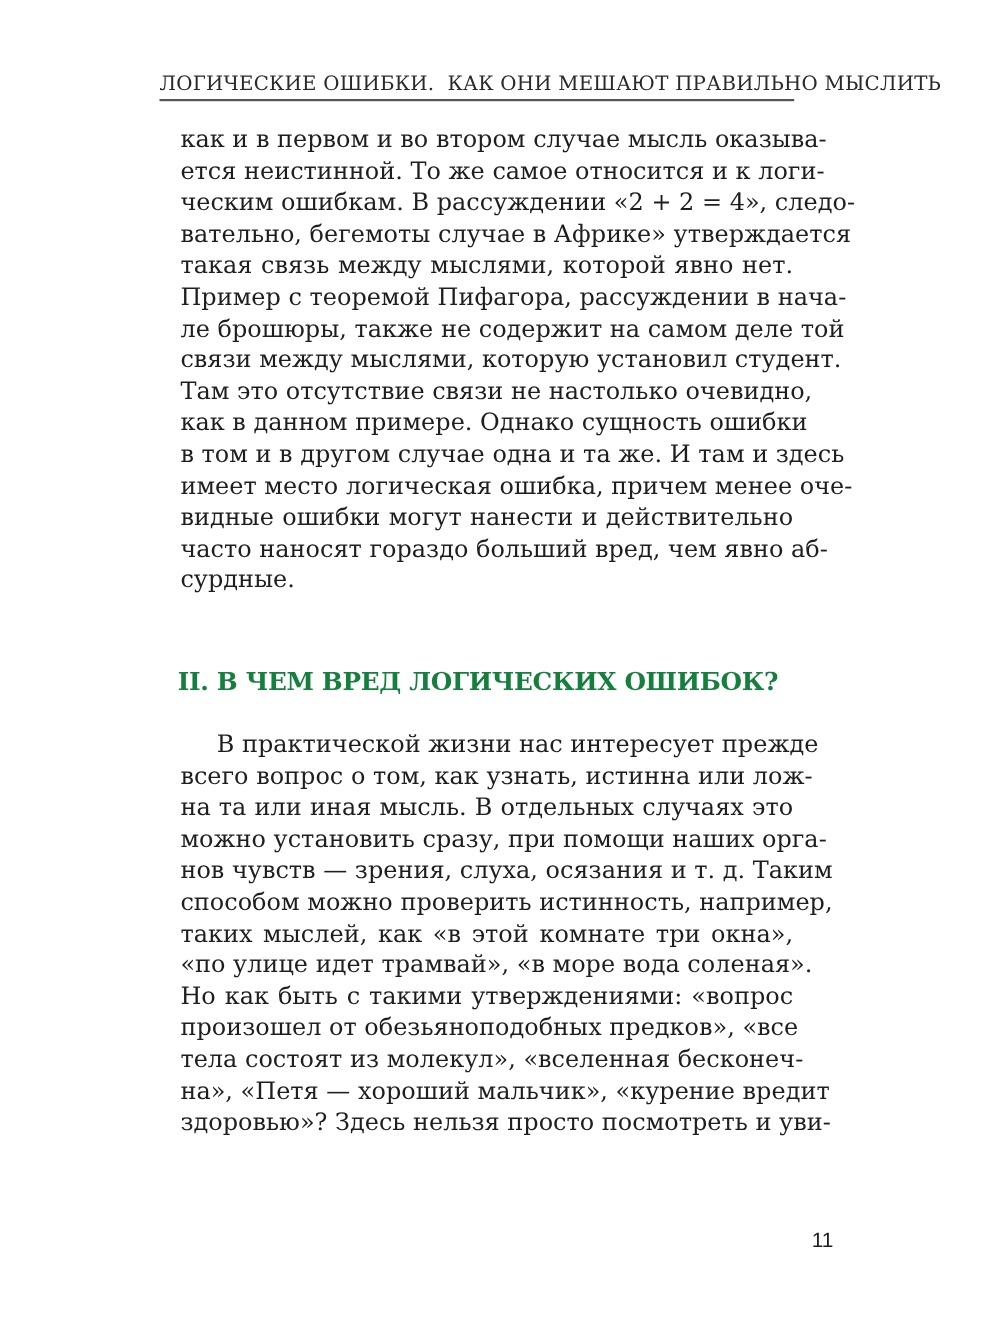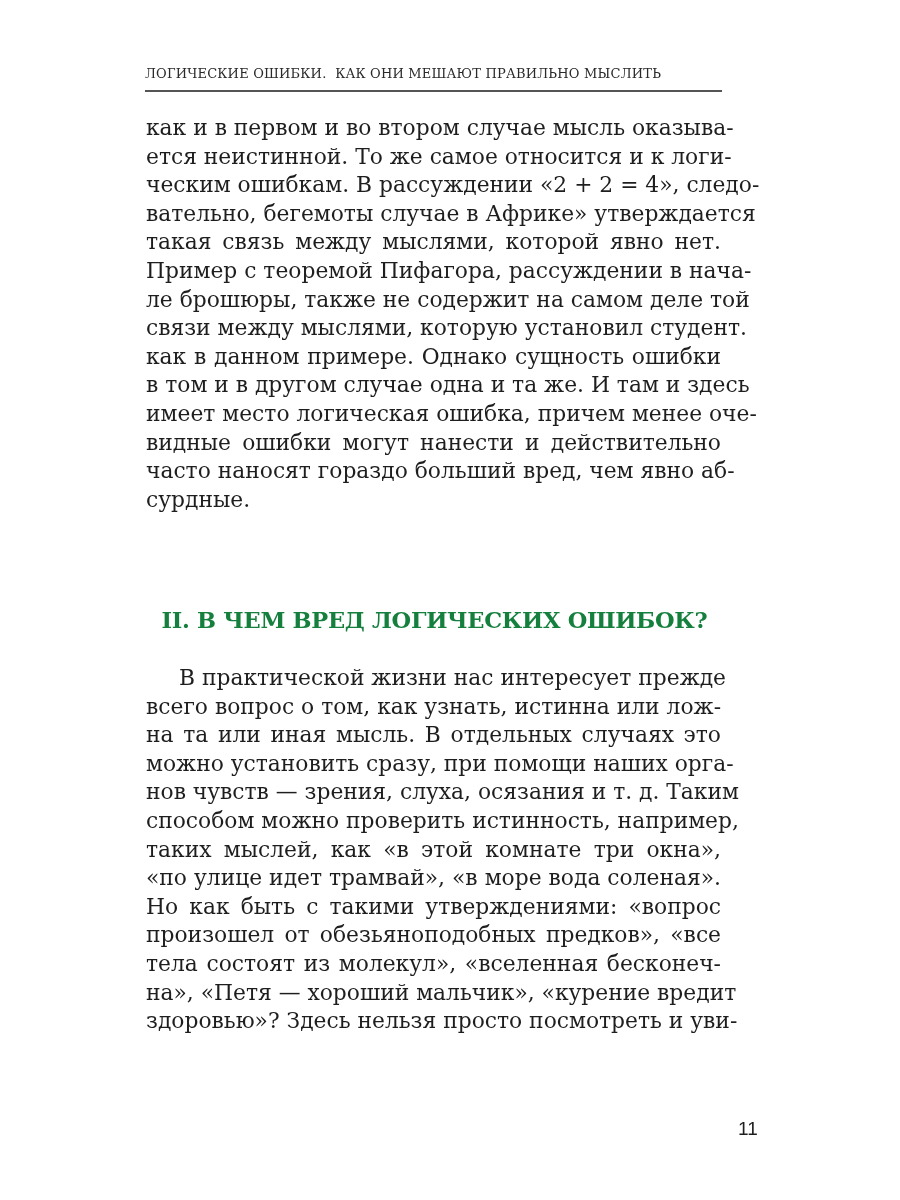--- a/index.html
+++ b/index.html
@@ -1,33 +1,33 @@
 <!DOCTYPE html>
 <html><head>
 <meta charset="utf-8">
 <style>
   html, body { margin: 0; padding: 0; background: #ffffff; }
   body { width: 900px; height: 1200px; position: relative; overflow: hidden; color: #1e1e1e; }
   .running-header {
     position: absolute; left: 145px; top: 66px; width: 577px;
     text-align: left;
     font-family: "DejaVu Serif", serif;
-    font-size: 13px; letter-spacing: 0.2px; word-spacing: 0px;
+    font-size: 18px; letter-spacing: 0.2px; word-spacing: 0px;
     color: #2a2a2a; white-space: pre;
   }
   .header-rule {
     position: absolute; left: 145px; top: 90px; width: 577px; height: 2px;
     background: #555555;
   }
   .text-block {
     position: absolute; left: 146px; width: 575px;
     font-family: "DejaVu Serif", serif;
     font-size: 21.8px; line-height: 28.6px; color: #1e1e1e;
   }
-  .line { display: block; white-space: nowrap; text-align: justify; text-align-last: justify; height: 28.6px; overflow: visible; }
+  .line { display: block; white-space: nowrap; text-align: justify; text-align-last: justify; height: 28.6px; overflow: visible; margin-left: 18px; }
   .line.last { text-align-last: left; }
   .line.indent { padding-left: 33px; }
   #block1 { top: 114px; }
   .section-heading {
     position: absolute; left: 146px; top: 607px; width: 577px;
     text-align: center;
     font-family: "DejaVu Serif", serif; font-weight: bold;
     font-size: 22.5px; letter-spacing: -0.3px; color: #15803d;
   }
   #block2 { top: 664px; }
@@ -44,20 +44,21 @@
 
 <div class="text-block" id="block1">
   <span class="line">как и в первом и во втором случае мысль оказыва-</span>
   <span class="line">ется неистинной. То же самое относится и к логи-</span>
   <span class="line">ческим ошибкам. В рассуждении «2 + 2 = 4», следо-</span>
   <span class="line">вательно, бегемоты случае в Африке» утверждается</span>
   <span class="line">такая связь между мыслями, которой явно нет.</span>
   <span class="line">Пример с теоремой Пифагора, рассуждении в нача-</span>
   <span class="line">ле брошюры, также не содержит на самом деле той</span>
   <span class="line">связи между мыслями, которую установил студент.</span>
+  <span class="line">Там это отсутствие связи не настолько очевидно,</span>
   <span class="line">как в данном примере. Однако сущность ошибки</span>
   <span class="line">в том и в другом случае одна и та же. И там и здесь</span>
   <span class="line">имеет место логическая ошибка, причем менее оче-</span>
   <span class="line">видные ошибки могут нанести и действительно</span>
   <span class="line">часто наносят гораздо больший вред, чем явно аб-</span>
   <span class="line last">сурдные.</span>
 </div>
 
 <div class="section-heading">II. В ЧЕМ ВРЕД ЛОГИЧЕСКИХ ОШИБОК?</div>
 

